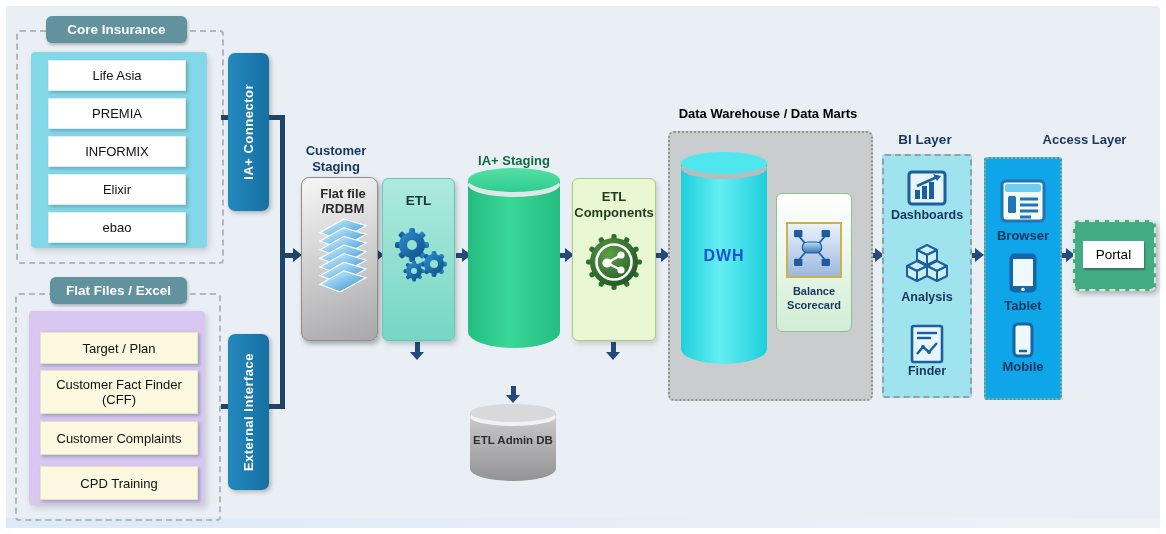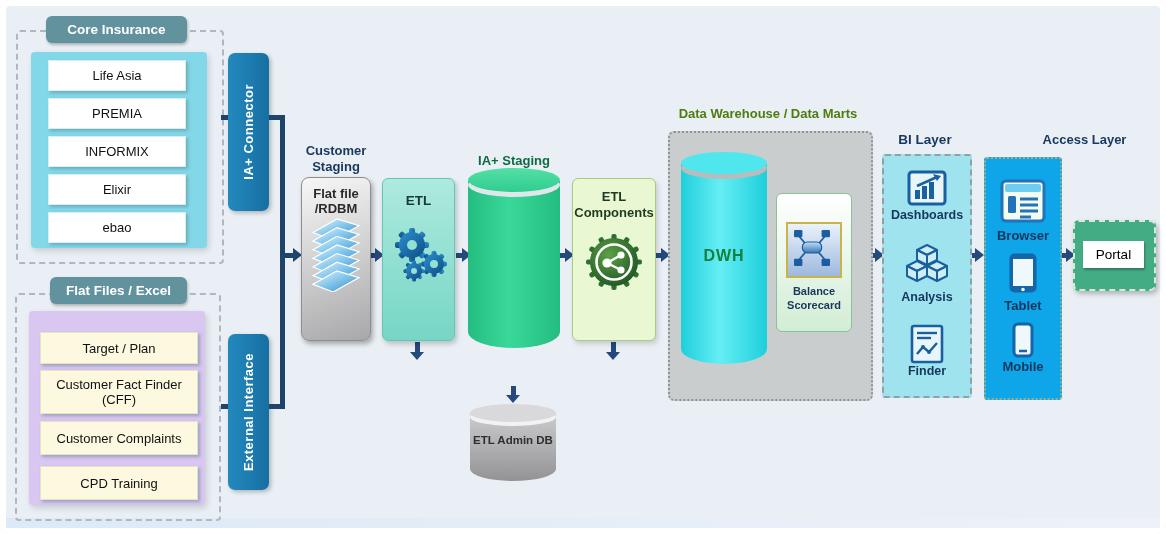--- a/index.html
+++ b/index.html
@@ -55,28 +55,28 @@
   #a5{left:655px;width:6px} #a6{left:869px;width:6px} #a7{left:969px;width:6px} #a8{left:1059px;width:7px}
   .arr-d { position:absolute; width:5px; background:#24497a; }
   .arr-d::after { content:''; position:absolute; bottom:-8px; left:-5px;
     border-top:8px solid #24497a; border-left:7.5px solid transparent; border-right:7.5px solid transparent; }
   #d1{left:415px;top:342px;height:10px} #d2{left:611px;top:342px;height:10px} #d3{left:511px;top:386px;height:9px}
 
   
   .lbl { position:absolute; font-weight:bold; color:#17375d; text-align:center; }
   #lbl-customer-staging{left:296px;top:143px;width:80px;font-size:13px;line-height:16px}
   #lbl-ia-staging{left:464px;top:153px;width:100px;font-size:13px;color:#0d6b3f}
-  #lbl-dw{left:662px;top:106px;width:212px;font-size:13px;color:#4d7c0f}
+  #lbl-dw{left:662px;top:106px;width:212px;font-size:13px;color:#000000}
   #lbl-bi{left:882px;top:132px;width:86px;font-size:13.5px}
   #lbl-access{left:1032px;top:132px;width:105px;font-size:13px}
 
   
   #flatfile-box { position:absolute; left:301px; top:177px; width:68px; height:162px; border-radius:8px;
     background:linear-gradient(160deg,#f7f7f7,#a8a8aa); border:1px solid #8d8d8f;
-    box-shadow:2px 3px 5px rgba(0,0,0,.3); text-align:center; }
+    box-shadow:2px 3px 5px rgba(0,0,0,.3); text-align:center;padding-left:7px; }
   #flatfile-box .t { font-size:13px; font-weight:bold; color:#2a2a2a; margin:8px auto 2px; width:60px; line-height:15px; }
   #etl-box { position:absolute; left:382px; top:178px; width:71px; height:161px; border-radius:6px;
     background:linear-gradient(to bottom,#aeeade,#76d6c5); border:1px solid #66c6b4;
     box-shadow:2px 3px 5px rgba(0,0,0,.2); text-align:center; }
   #etl-box .t { font-size:13.5px; font-weight:bold; color:#17393a; margin-top:14px; }
   #etl-box svg { margin-top:16px; }
   #components-box { position:absolute; left:572px; top:178px; width:82px; height:161px; border-radius:6px;
     background:#e9f7d2; border:1px solid #a9cc83; box-shadow:2px 3px 5px rgba(0,0,0,.15); text-align:center; }
   #components-box .t { font-size:13px; font-weight:bold; color:#1f3a21; margin:10px auto 0; line-height:16px; }
   #components-box svg { margin-top:12px; }
@@ -89,21 +89,21 @@
   #staging-cyl { left:468px; top:168px; width:92px; height:180px; }
   #staging-cyl .c-body { top:13px; background:linear-gradient(to right,#23bd80,#3ad898 45%,#23bd80);
     border-radius:0 0 50% 50% / 0 0 16px 16px; }
   #staging-cyl .c-ring { top:5px; height:24px; background:#dfe7ea; }
   #staging-cyl .c-top { top:0; height:24px; background:linear-gradient(to bottom,#55dfa6,#2fcd8e); }
   #dwh-cyl { left:681px; top:152px; width:86px; height:212px; }
   #dwh-cyl .c-body { top:12px; background:linear-gradient(to right,#1ecfdc,#65eef4 45%,#1ecfdc);
     border-radius:0 0 50% 50% / 0 0 15px 15px; }
   #dwh-cyl .c-ring { top:5px; height:22px; background:#b7bdbd; }
   #dwh-cyl .c-top { top:0; height:22px; background:#4fe6ee; }
-  #dwh-cyl .c-label { top:95px; font-size:16px; color:#15803d; letter-spacing:1px; }
+  #dwh-cyl .c-label { top:95px; font-size:16px; color:#1d4ed8; letter-spacing:1px; }
   #admin-cyl { left:470px; top:404px; width:86px; height:77px; }
   #admin-cyl .c-body { top:10px; background:linear-gradient(to bottom,#cbcbcd,#939395);
     border-radius:0 0 50% 50% / 0 0 12px 12px; }
   #admin-cyl .c-ring { top:4px; height:18px; background:#f2f2f2; }
   #admin-cyl .c-top { top:0; height:18px; background:#d9d9db; }
   #admin-cyl .c-label { top:30px; font-size:11.5px; color:#2e2e2e; line-height:13px; }
 
   #config-bar { position:absolute; left:379px; top:361px; width:270px; height:24px; border-radius:3px;
     background:linear-gradient(to bottom,#4aaade,#0d6aab); color:#fff; font-weight:bold; font-size:13px;
     text-align:center; line-height:24px; box-shadow:1px 2px 3px rgba(0,0,0,.25); }

